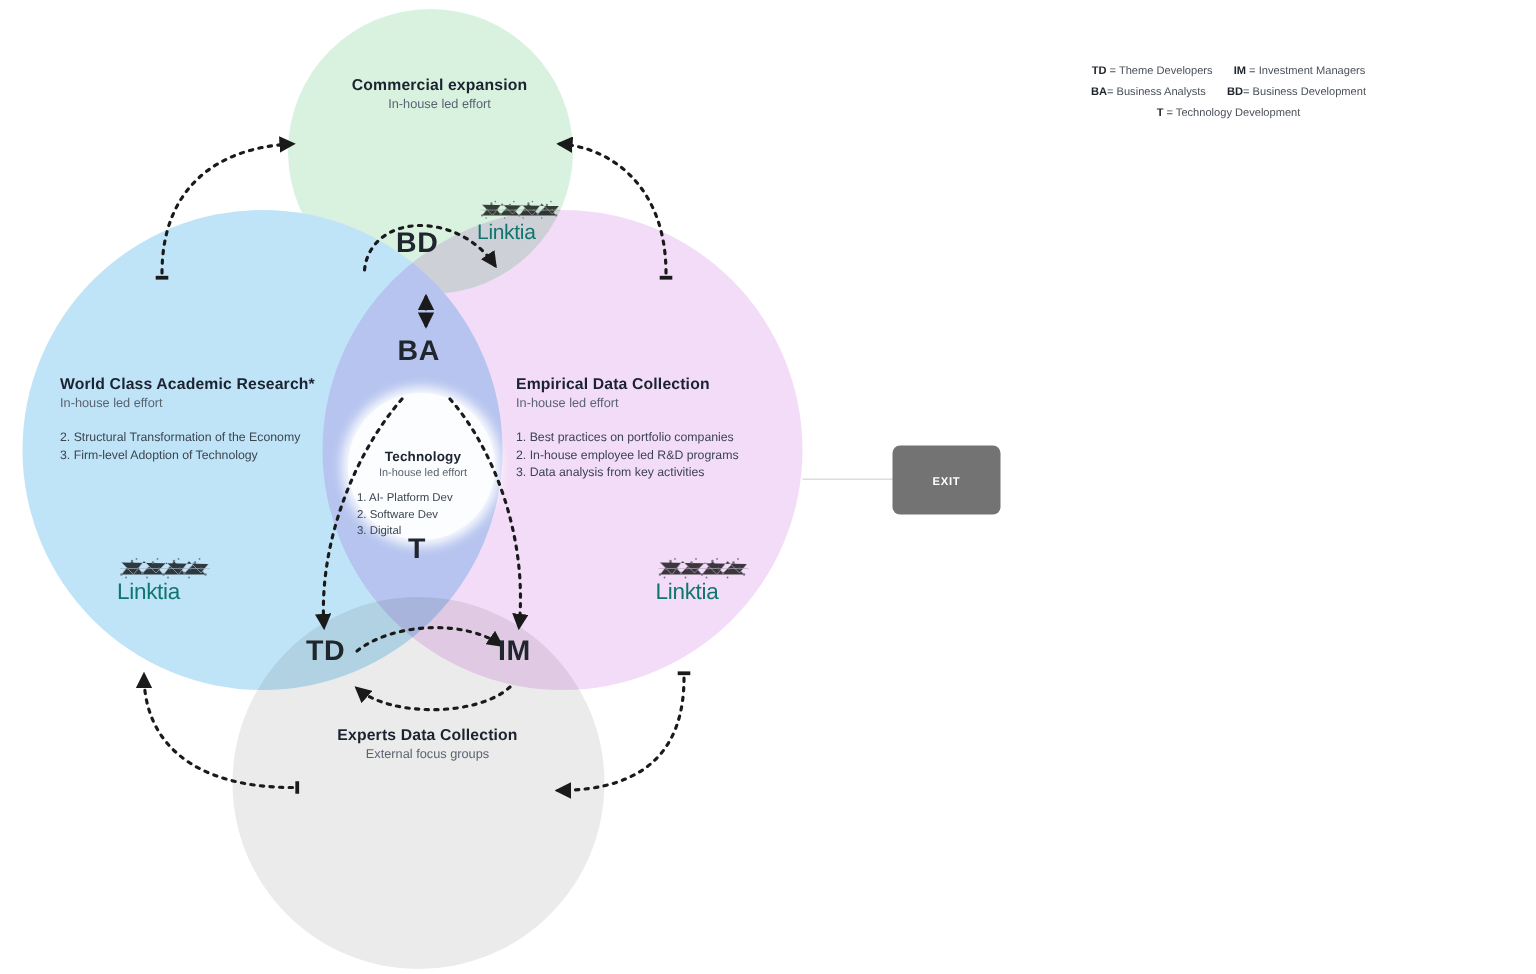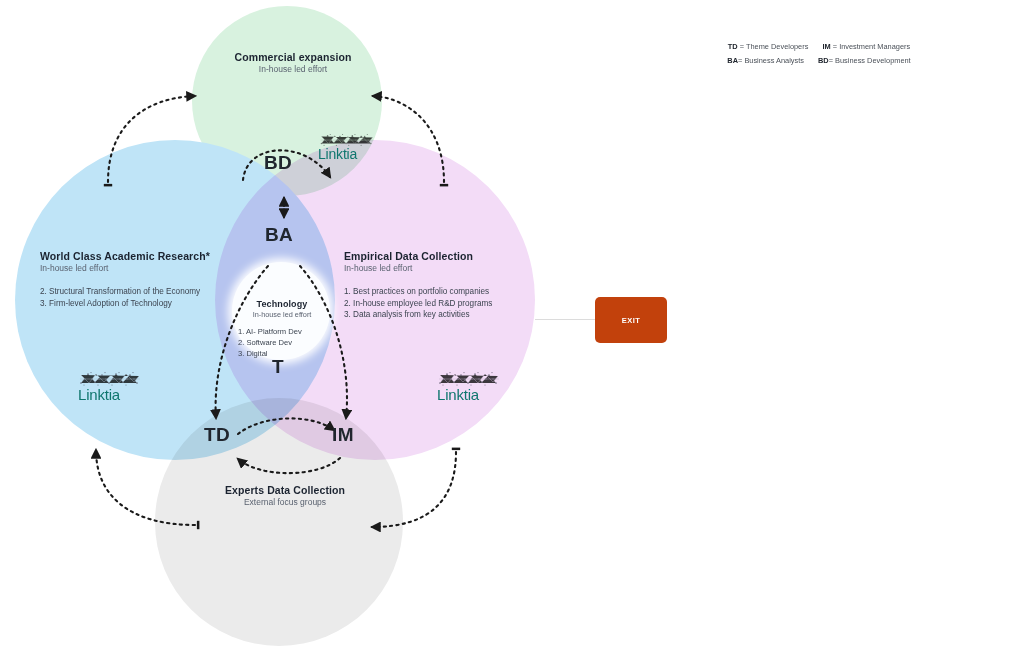--- a/index.html
+++ b/index.html
@@ -111,21 +111,21 @@
   .logo-right  { left: 437px; top: 371px; }
   .logo-top    { left: 318px; top: 133px; }
   .logo-top .word { font-size: 14px; }
   .logo-top { width: 58px; }
   .logo-top .glyphs { width: 58px; height: 15px; }
 
   
   .exit-btn {
     position: absolute;
     left: 595px; top: 297px; width: 72px; height: 46px;
-    background: #c2410c;
+    background: #737373;
     border-radius: 5px;
     display: flex; align-items: center; justify-content: center;
   }
   .exit-btn span {
     font-size: 7.5px; font-weight: bold; color: #ffffff; letter-spacing: 0.5px;
   }
   .exit-line {
     position: absolute;
     left: 535px; top: 319px; width: 61px; height: 1px;
     background: #dcdcdc;
@@ -366,15 +366,18 @@
 
   <div class="legend">
     <div class="legend-row">
       <span class="cell"><span class="k">TD</span><span> = </span><span>Theme Developers</span></span>
       <span class="cell"><span class="k">IM</span><span> = </span><span>Investment Managers</span></span>
     </div>
     <div class="legend-row">
       <span class="cell"><span class="k">BA</span><span>= </span><span>Business Analysts</span></span>
       <span class="cell"><span class="k">BD</span><span>= </span><span>Business Development</span></span>
     </div>
+    <div class="legend-row">
+      <span class="cell"><span class="k">T</span><span> = </span><span>Technology  Development</span></span>
+    </div>
   </div>
 
 </div>
 
 </body></html>

